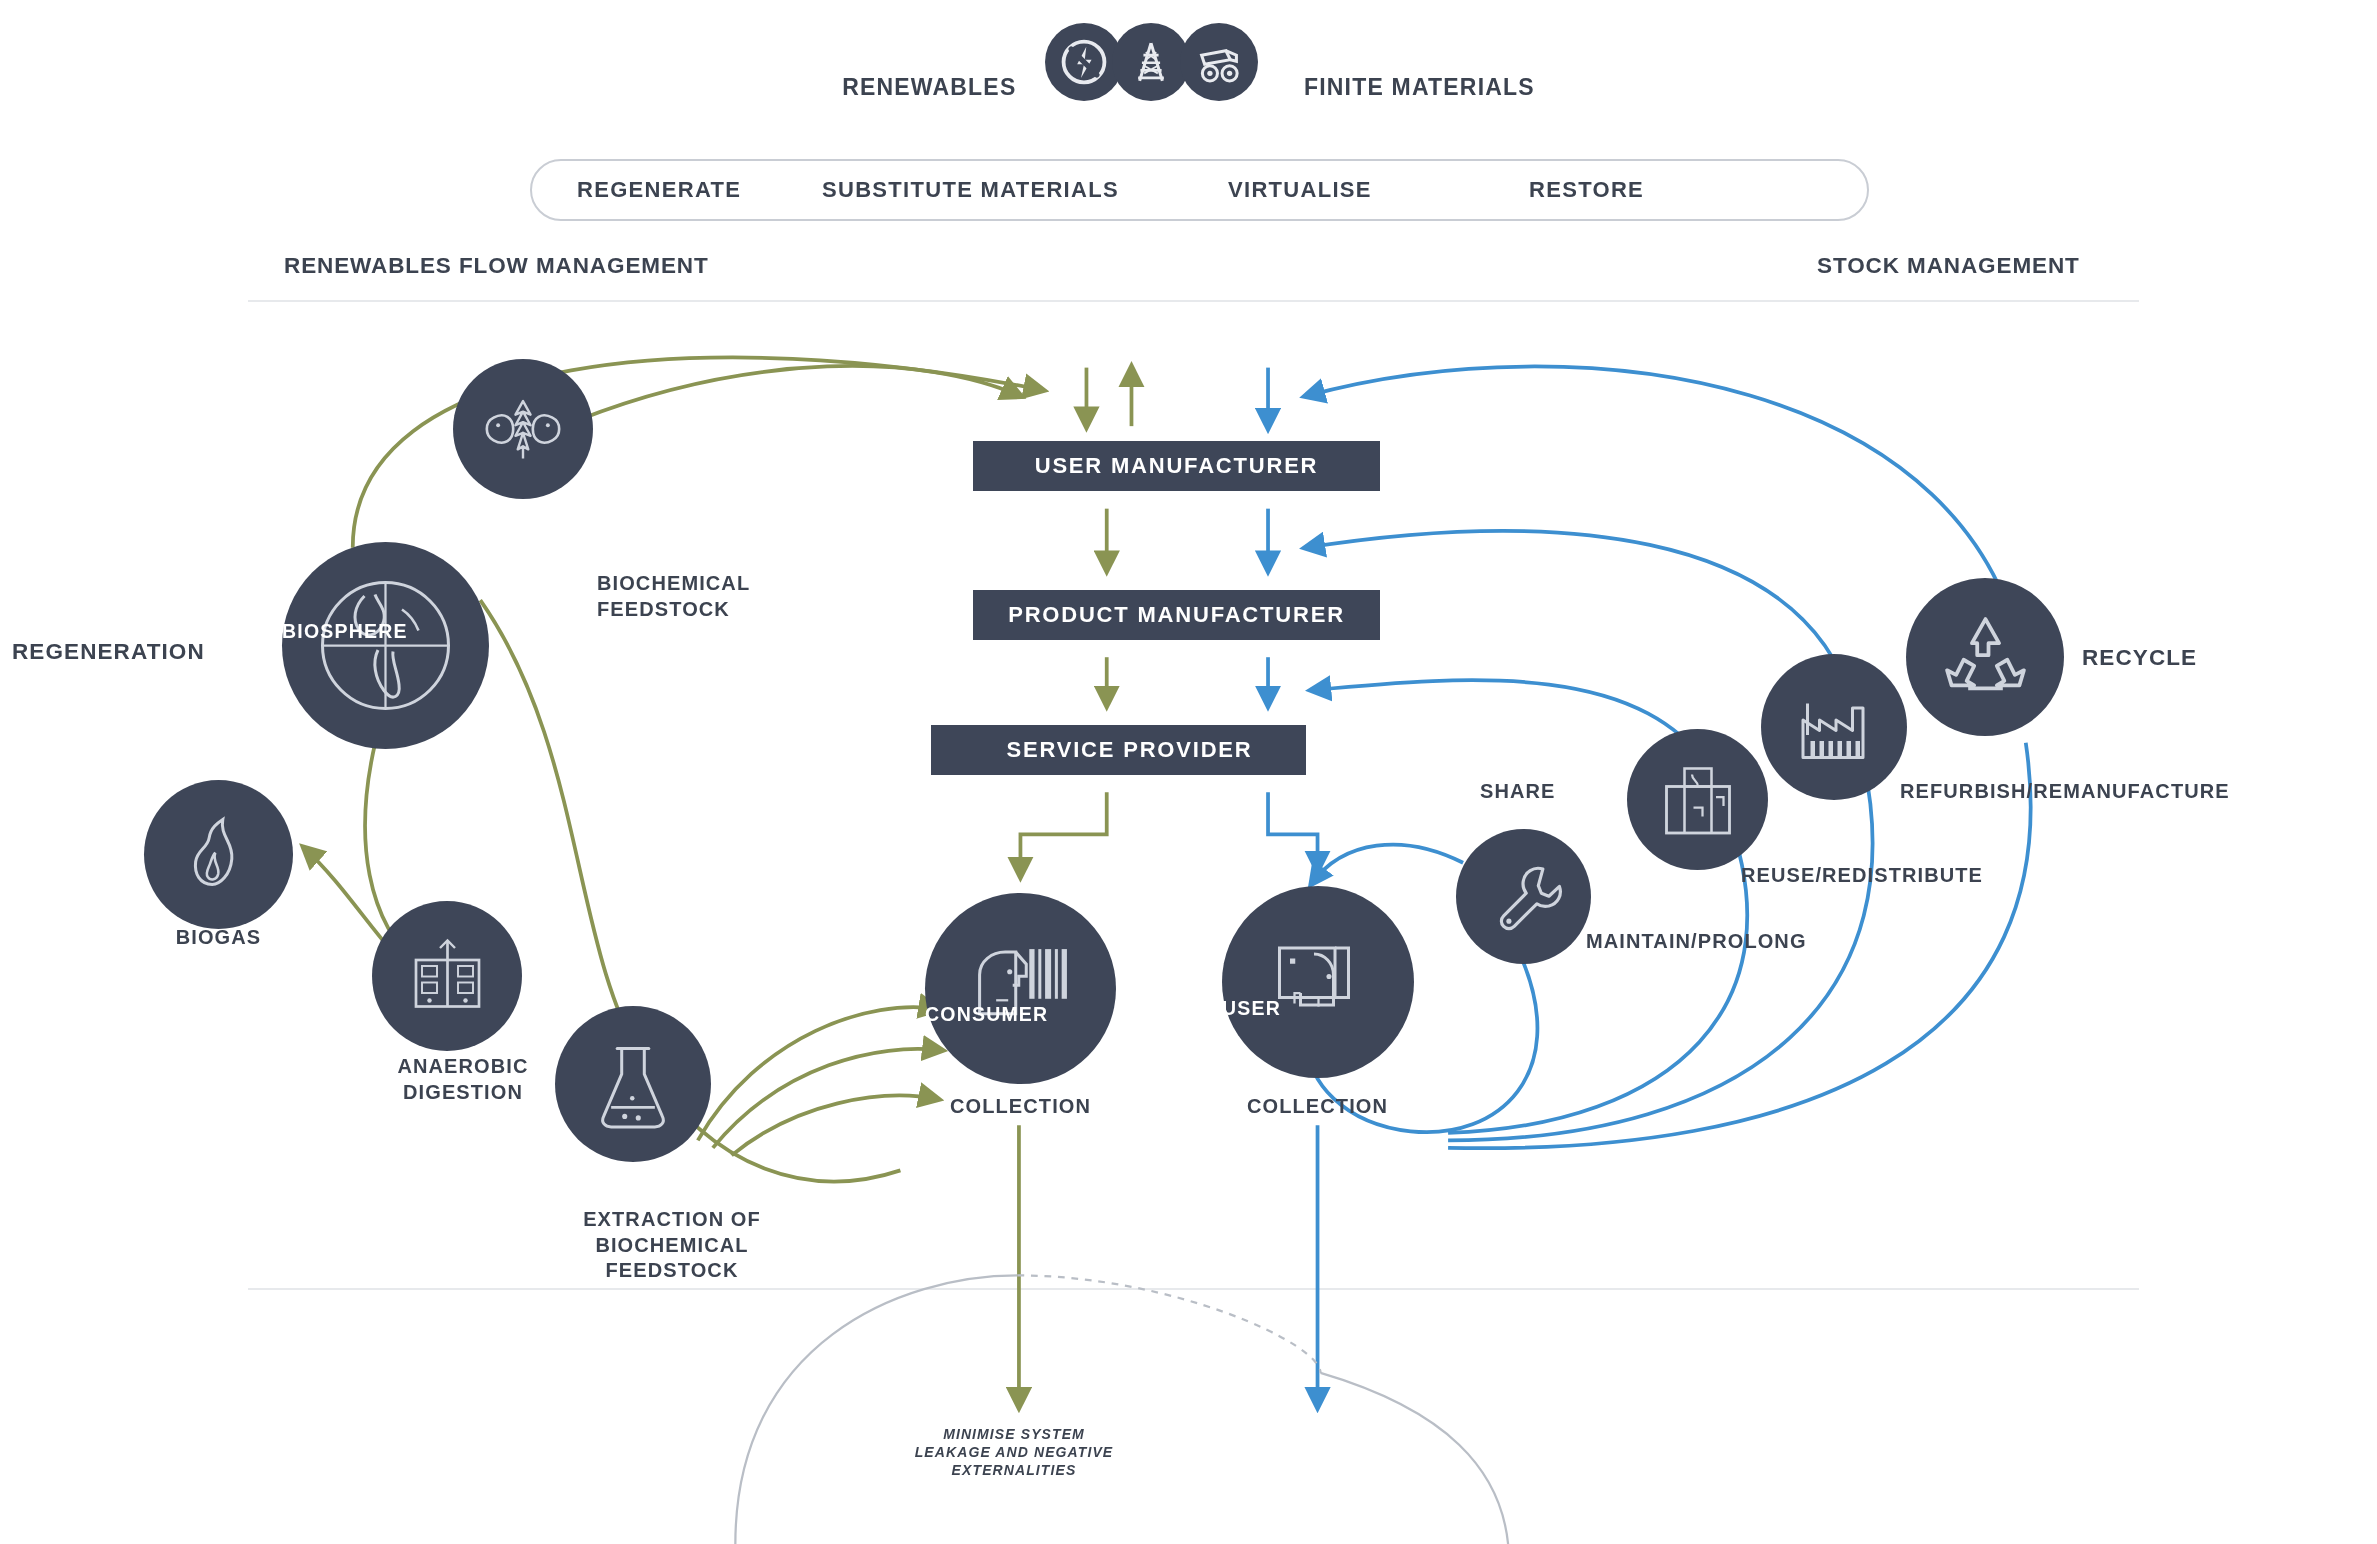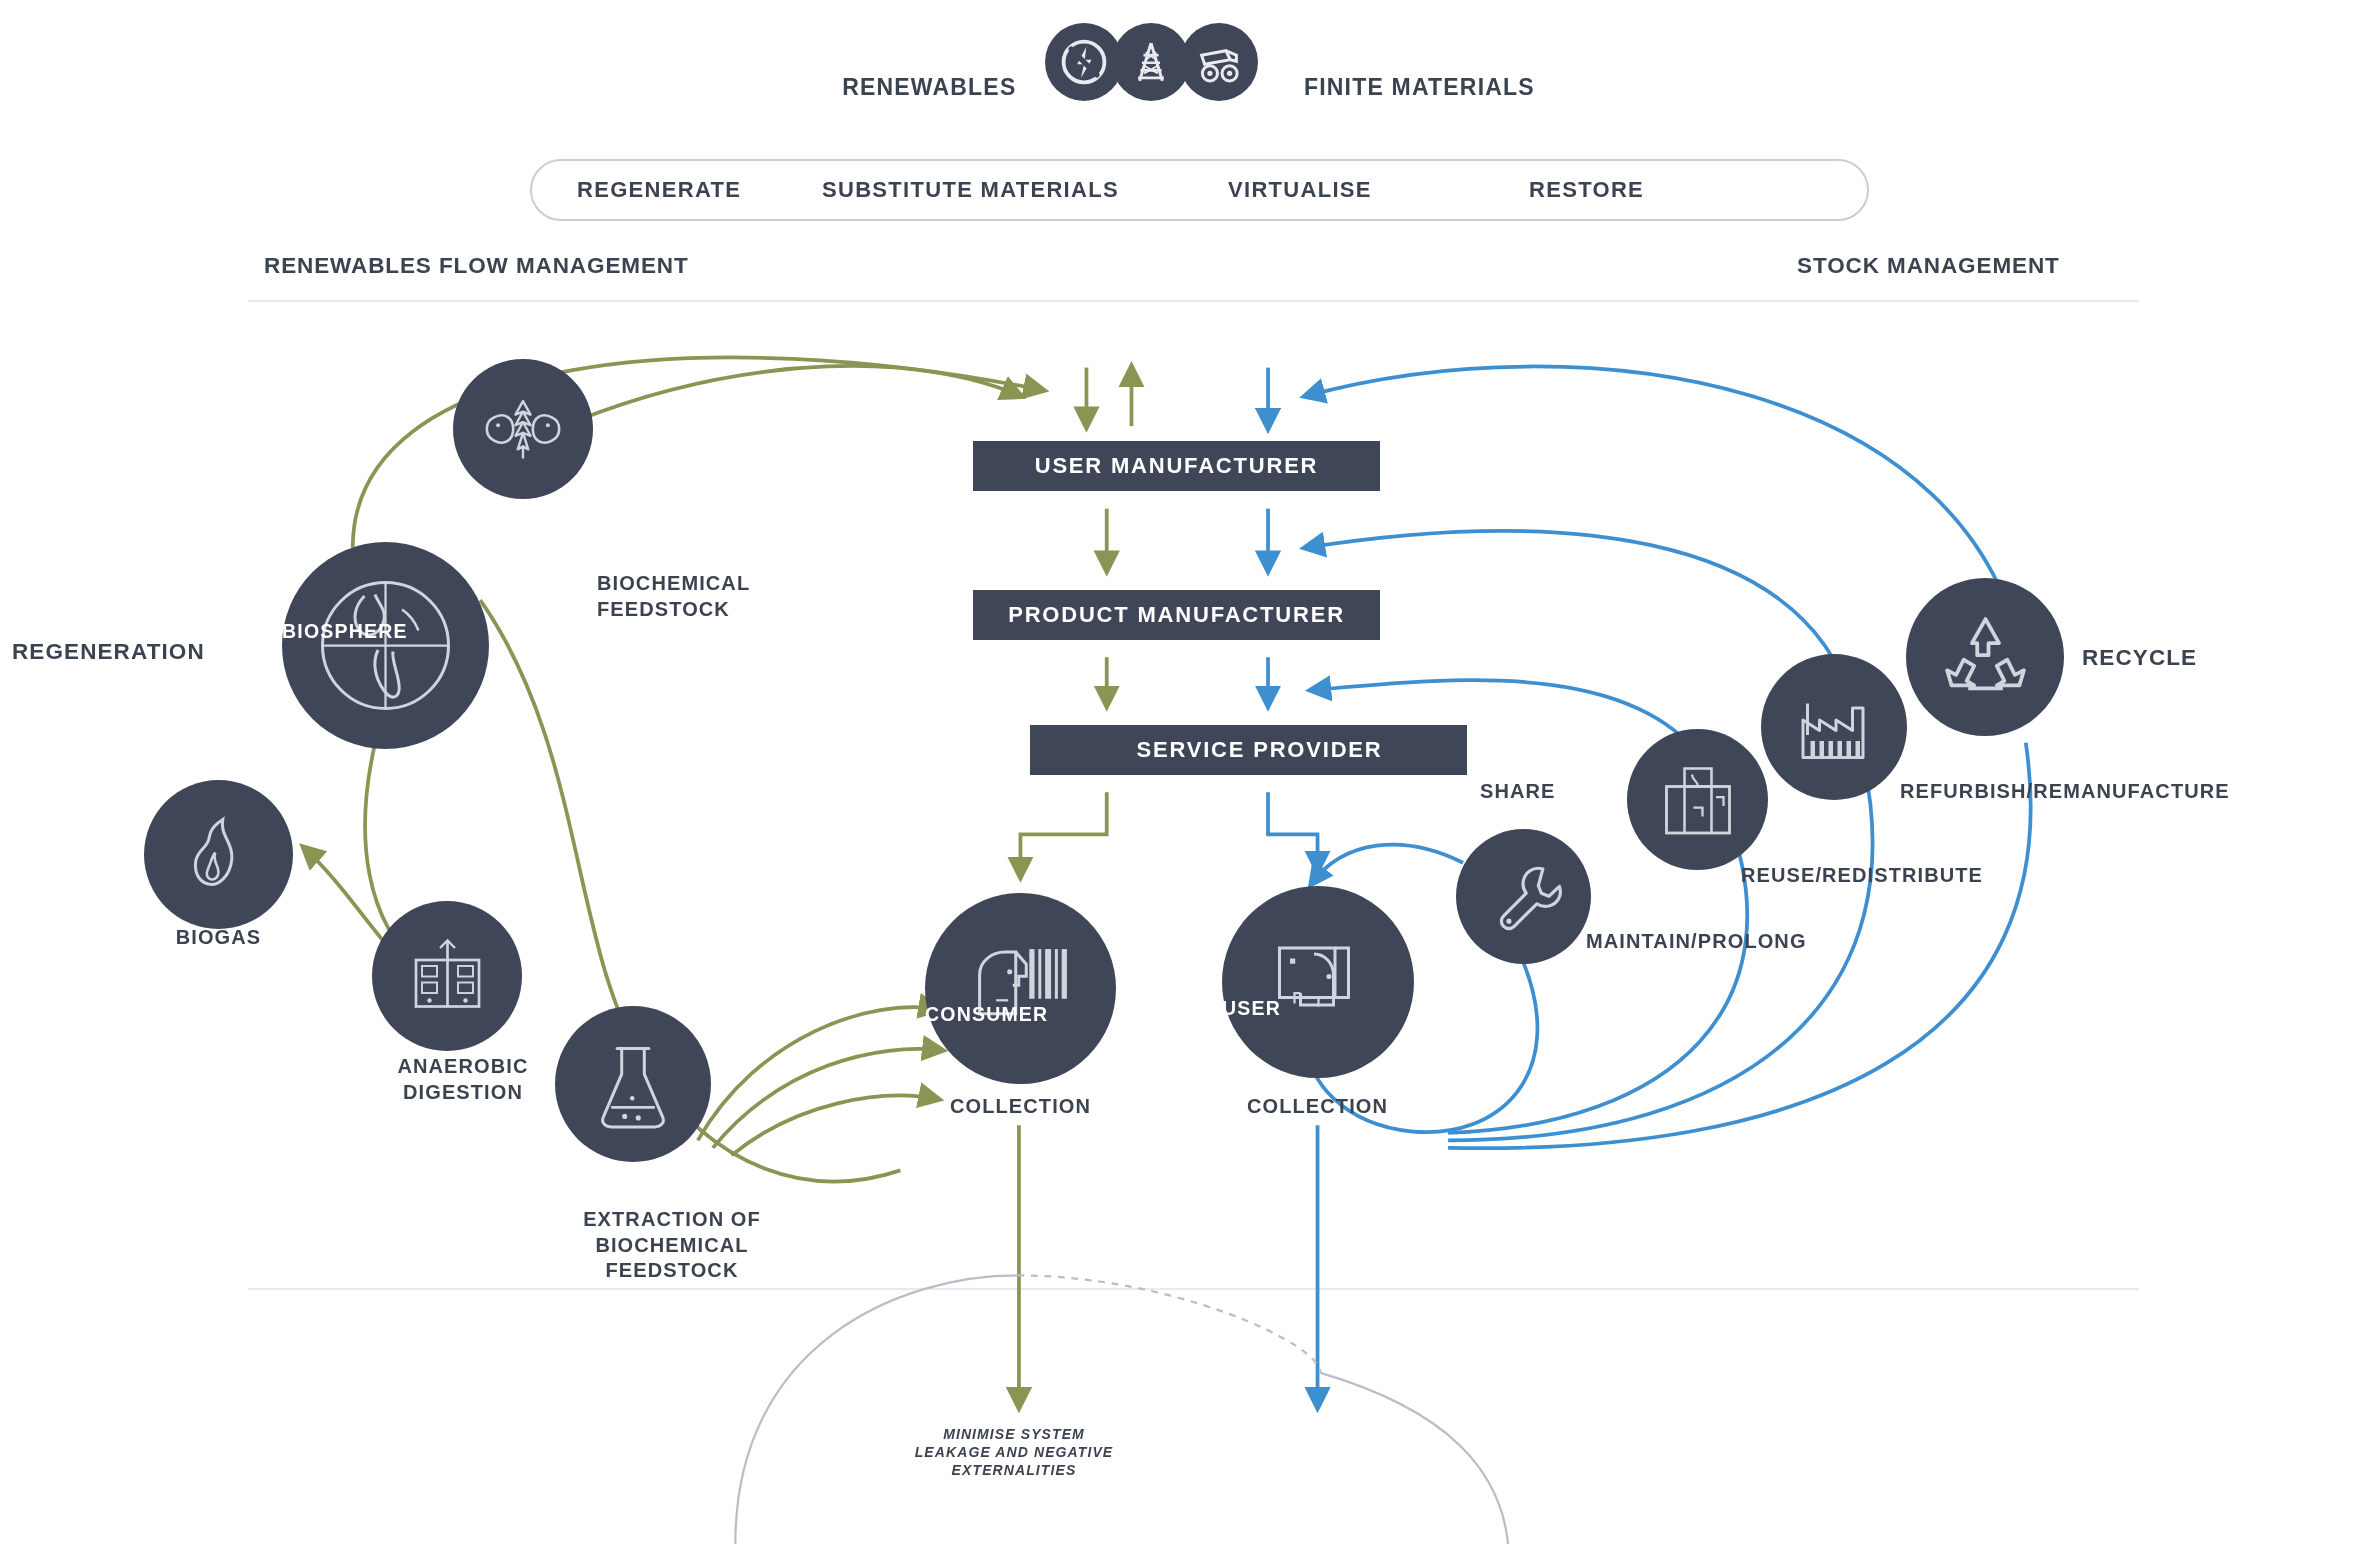--- a/index.html
+++ b/index.html
@@ -6,21 +6,21 @@
   html,body { background:#ffffff; }
   body {
     width:2377px; height:1544px;
     font-family:"Liberation Sans", sans-serif;
     position:relative; overflow:hidden;
     color:#3b4252;
   }
   #stage { position:absolute; left:0; top:0; width:2377px; height:1544px; }
   svg.layer { position:absolute; left:0; top:0; width:2377px; height:1544px; pointer-events:none; }
   .lbl { position:absolute; font-weight:bold; letter-spacing:0.9px; color:#3c4350;
-         text-transform:uppercase; white-space:nowrap; line-height:1.3; }
+         text-transform:uppercase; white-space:nowrap; line-height:1.3;margin-left:20px; }
 
   
   .top-row { position:absolute; left:0; top:22.5px; width:2377px; display:flex;
              align-items:flex-end; justify-content:center; gap:0px; }
   .top-row .lbl-static { font-size:23px; font-weight:bold; letter-spacing:1.2px; color:#3c4350; }
   .icon-circle { width:78px; height:78px; border-radius:50%; background:#3e4658;
                  display:flex; align-items:center; justify-content:center; }
   .icon-circle.overlap { margin-left:-10.5px; }
 
   
@@ -36,21 +36,21 @@
                  background:#e7e9ec; }
   .divider-bottom { position:absolute; left:248px; top:1288px; width:1891px; height:2.3px;
                     background:#e7e9ec; }
 
   
   .pbox { position:absolute; background:#3e4658; color:#ffffff; display:flex;
           align-items:center; justify-content:center;
           font-size:22px; font-weight:bold; letter-spacing:1.8px; }
   #box-parts   { left:973px; top:441px;  width:407px; height:50px; }
   #box-product { left:973px; top:590px;  width:407px; height:50px; }
-  #box-service { left:1030px; top:725px;  width:437px; height:50px;padding-left:22px; }
+  #box-service { left:931px; top:725px;  width:375px; height:50px;padding-left:22px; }
 
   
   .node { position:absolute; border-radius:50%; background:#3e4658;
           display:flex; align-items:center; justify-content:center; }
   .node .nodelabel { position:absolute; left:0; right:0; text-align:left;
                      color:#fff; font-size:19.5px; font-weight:bold; letter-spacing:1.2px; }
 
   #n-fish       { left:453px;  top:359px;  width:140px; height:140px; }
   #n-biosphere  { left:282px;  top:542px;  width:207px; height:207px; }
   #n-biogas     { left:144px;  top:780px; width:149px; height:149px; }

